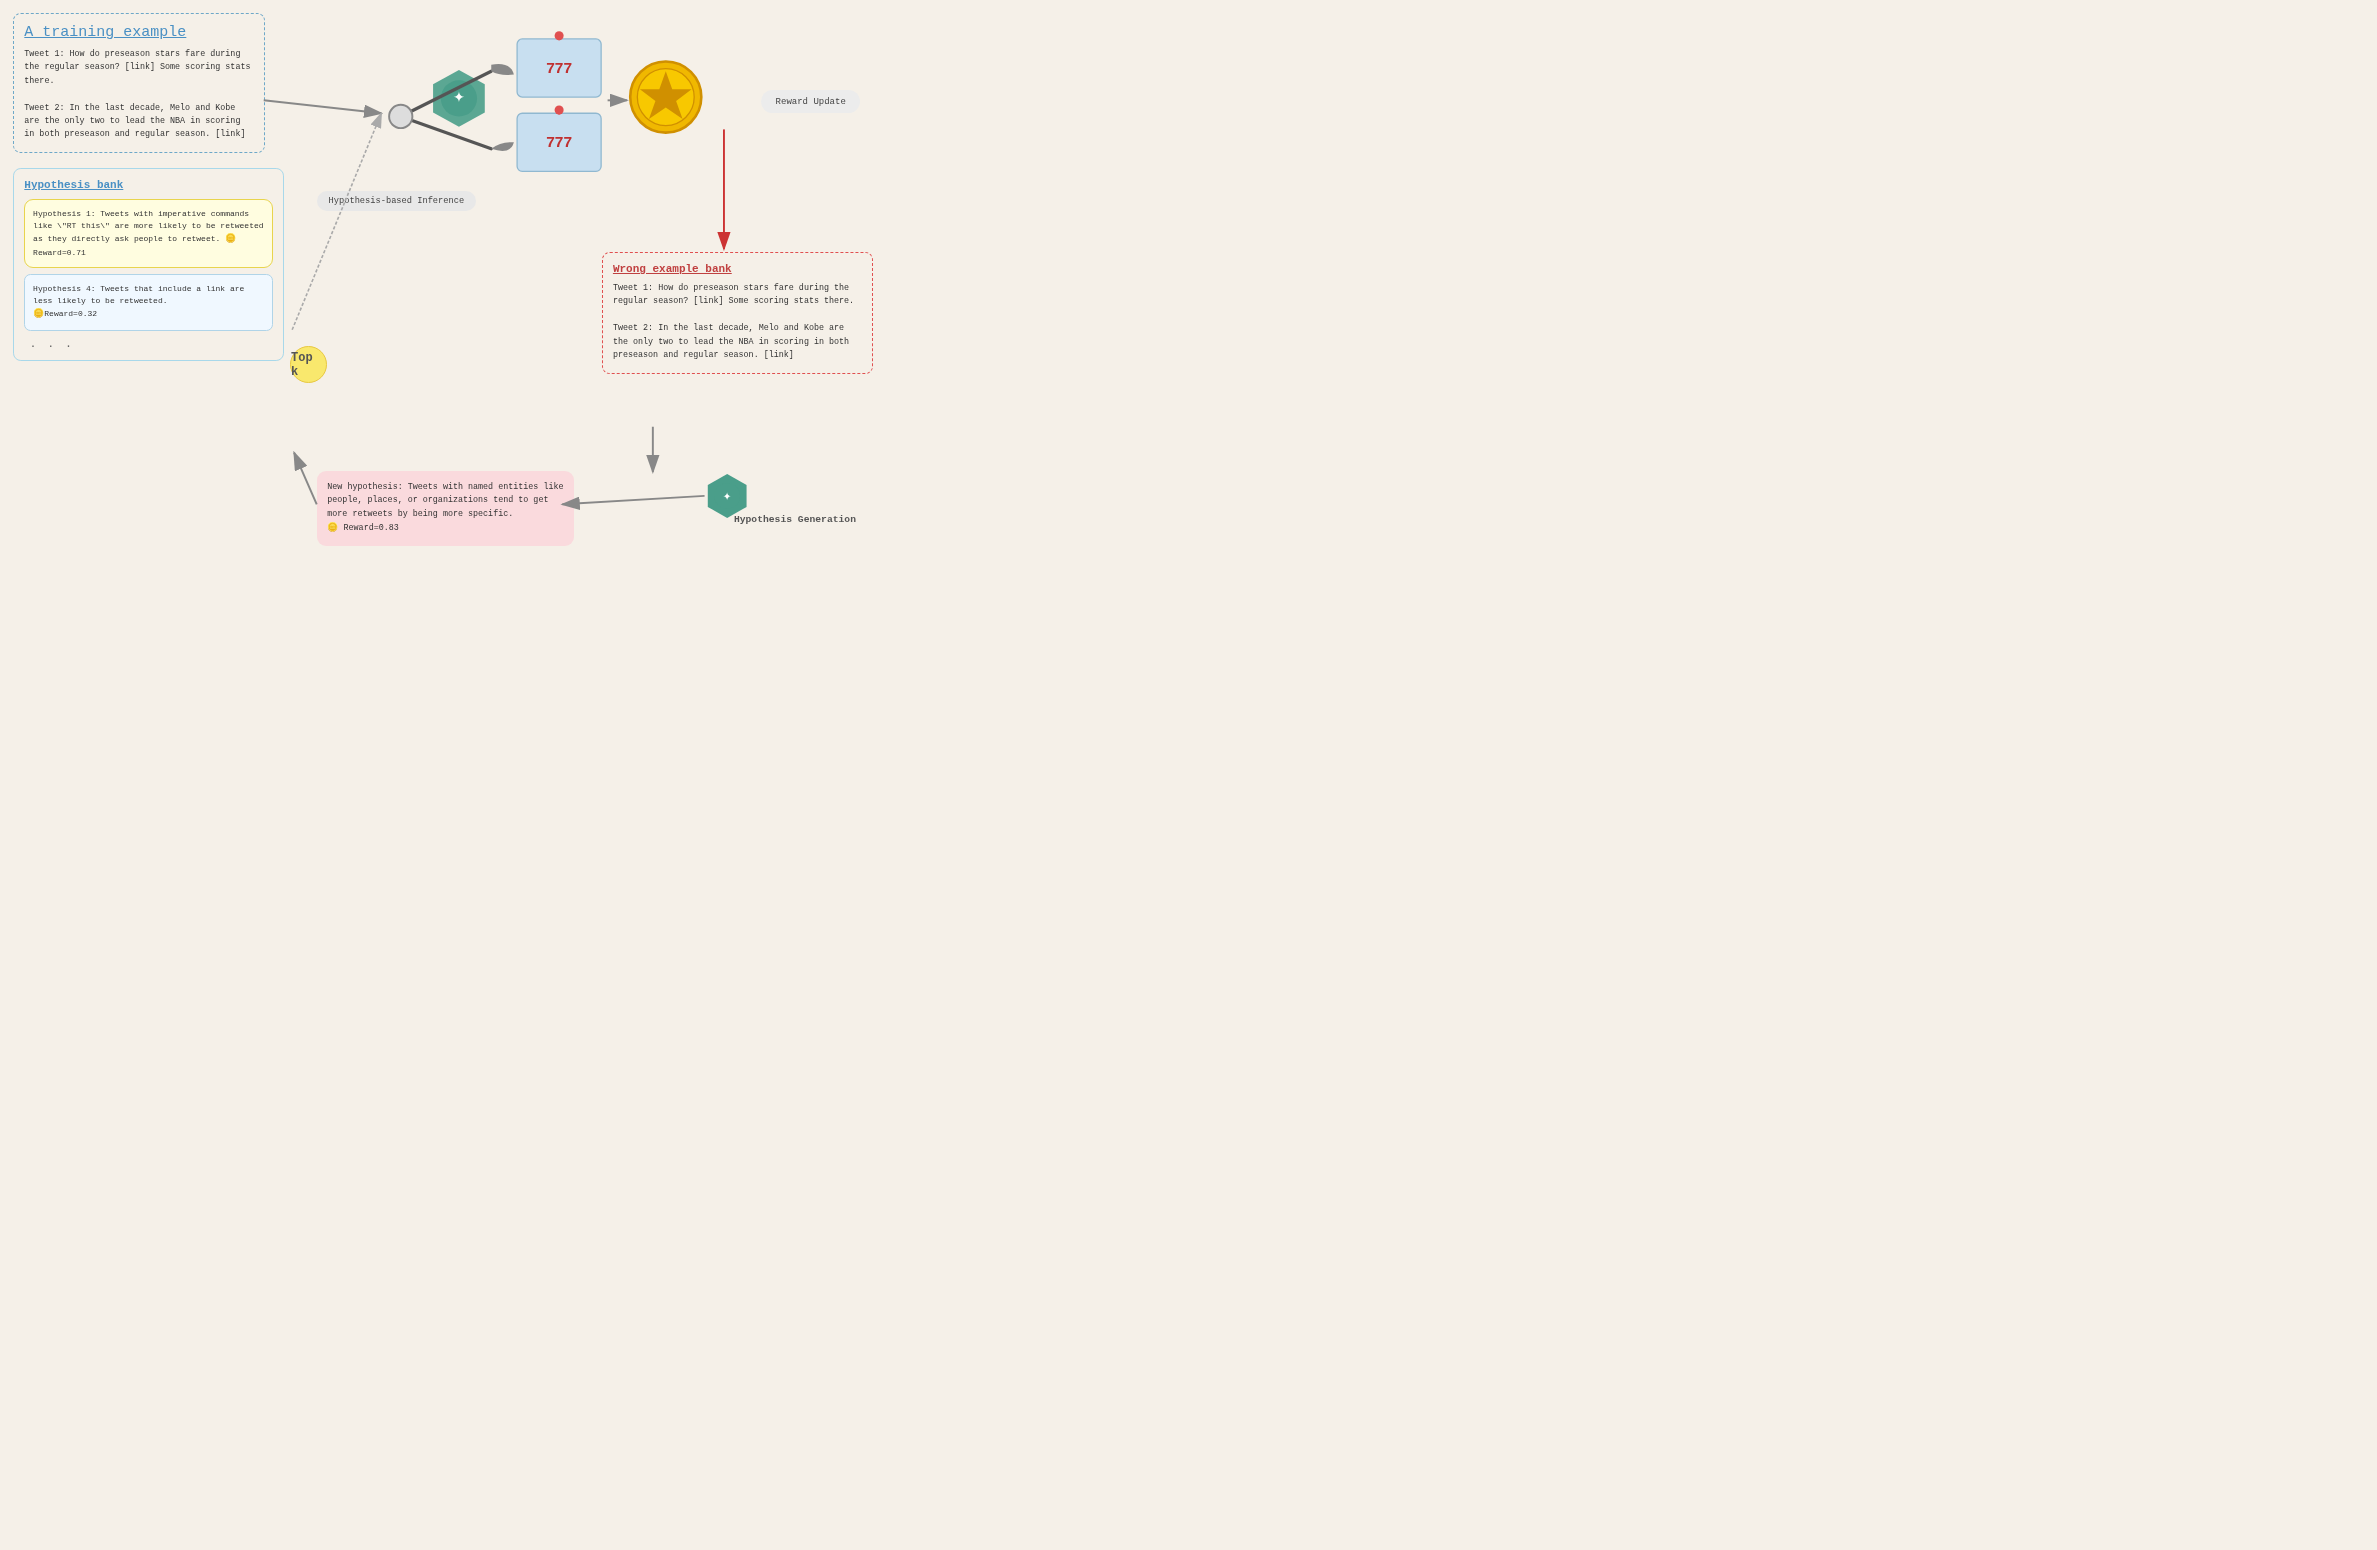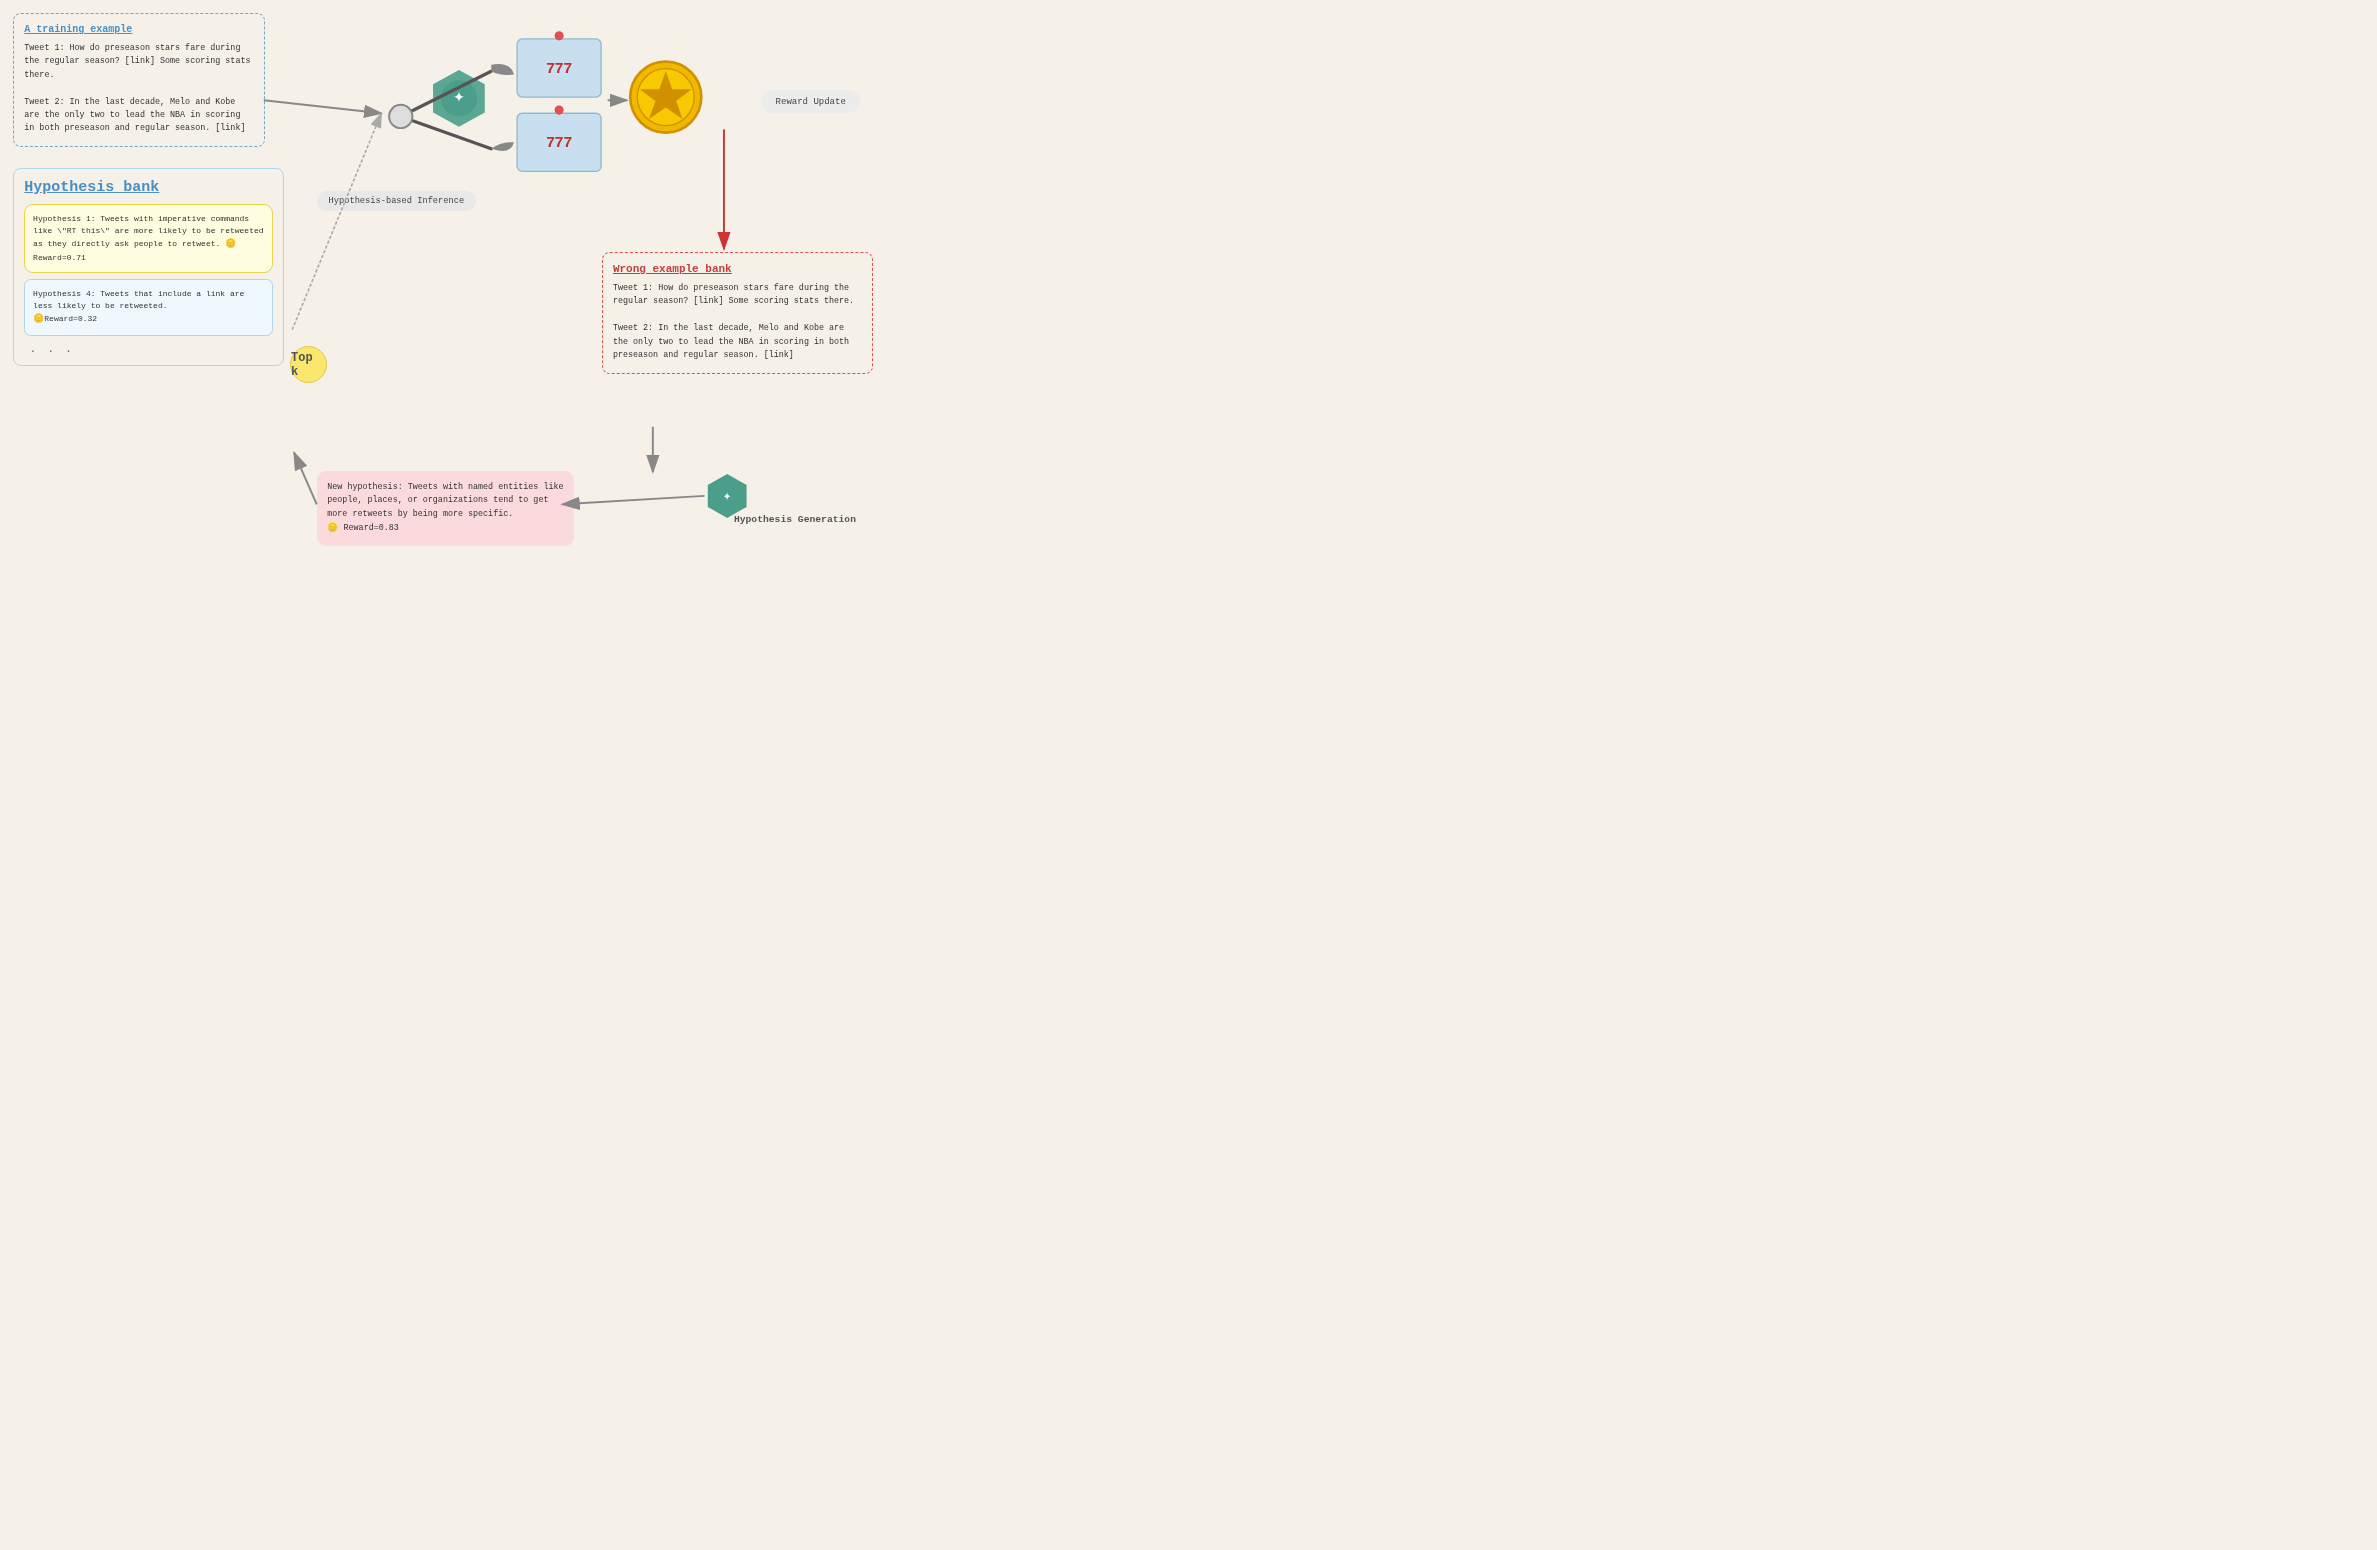--- a/index.html
+++ b/index.html
@@ -25,22 +25,22 @@
       top: 13px;
       left: 13px;
       width: 252px;
       background: #f5f0e8;
       border: 1.6px dashed #6ea8c8;
       border-radius: 7.8px;
       padding: 10.3px;
     }
     .training-example-title {
       color: #4a90c4;
-      font-size: 10px;
-      font-weight: bold;
+      font-size: 15px;
+      font-weight: normal;
       text-decoration: underline;
       margin-bottom: 6.5px;
     }
     .training-example-text {
       font-size: 8.4px;
       color: #333;
       line-height: 1.6;
     }
 
     
@@ -49,21 +49,21 @@
       top: 168px;
       left: 13px;
       width: 271px;
       background: #f5f0e8;
       border: 1.6px solid #a8d8ea;
       border-radius: 7.8px;
       padding: 10.3px;
     }
     .hypothesis-bank-title {
       color: #4a90c4;
-      font-size: 15px;
+      font-size: 11px;
       font-weight: bold;
       text-decoration: underline;
       margin-bottom: 7.8px;
     }
 
     
     .hyp-card-yellow {
       background: #fffde0;
       border: 1.3px solid #e8d44d;
       border-radius: 9px;

